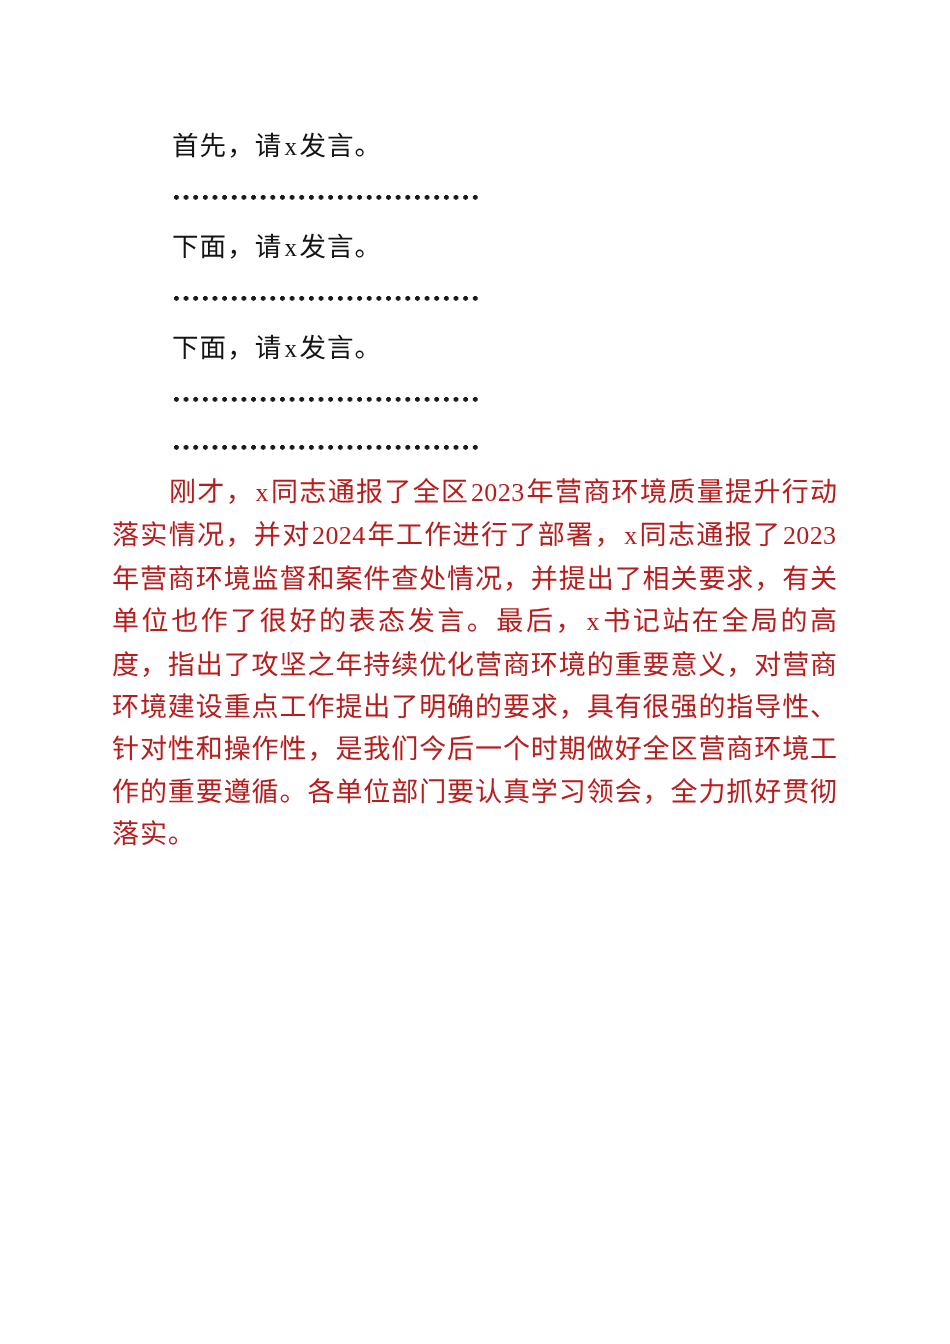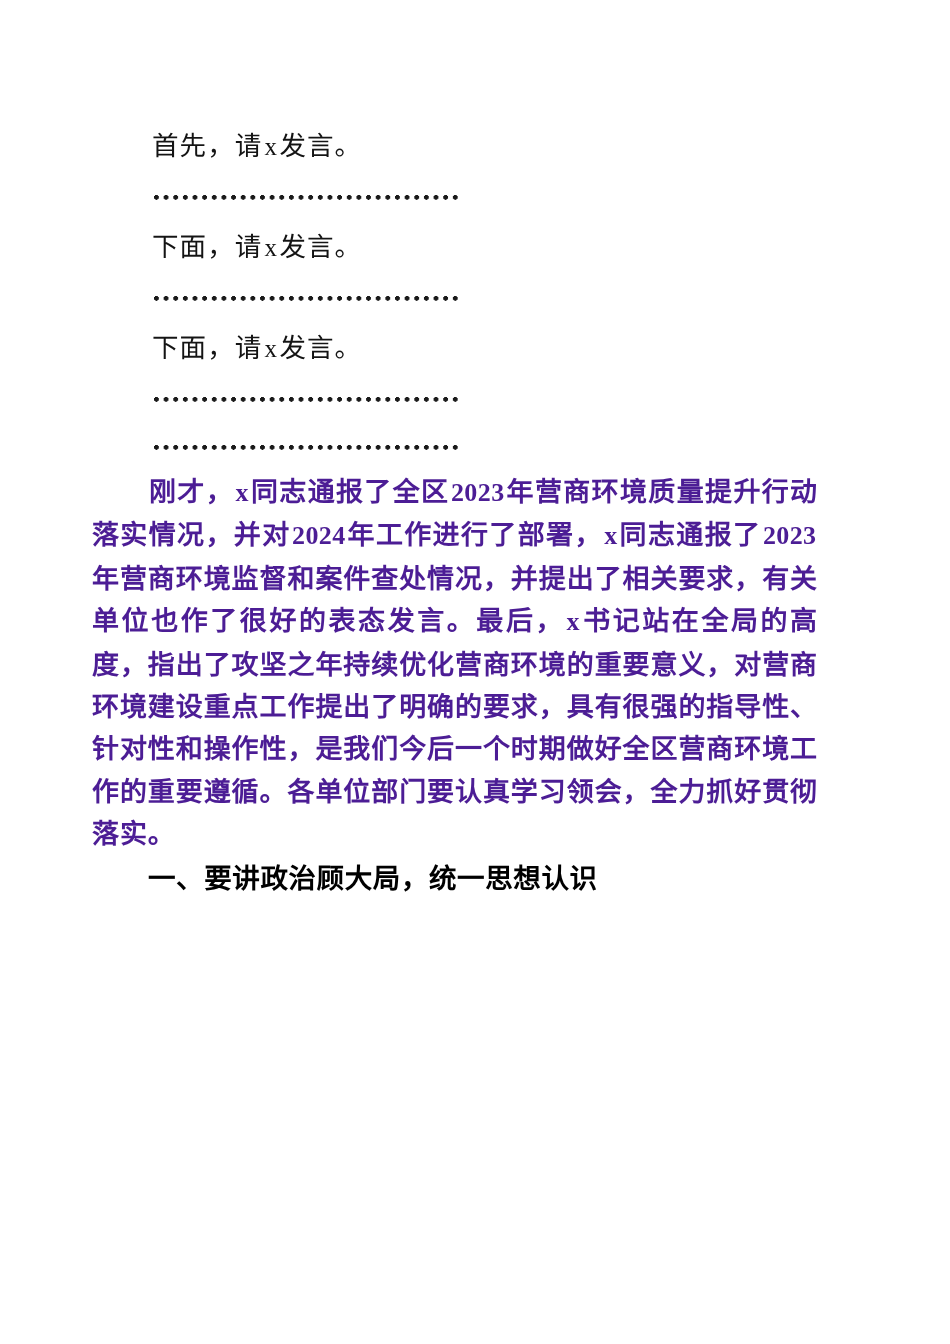--- a/index.html
+++ b/index.html
@@ -21,21 +21,21 @@
     position: relative;
     box-sizing: border-box;
     width: 950px;
     height: 1344px;
     background: #ffffff;
     padding: 0;
   }
 
   .content {
     position: absolute;
-    left: 92px;
+    left: 112px;
     top: 120px;
     width: 730px;
   }
 
   
   .cue-line {
     font-family: "DejaVu Serif", "Liberation Serif", serif;
     font-size: 26.5px;
     line-height: 52px;
     letter-spacing: 1.1px;
@@ -72,25 +72,24 @@
 
   
   .body-para {
     font-family: "DejaVu Serif", "Liberation Serif", serif;
     font-size: 27px;
     line-height: 42.4px;
     letter-spacing: 0.9px;
     text-align: justify;
     text-align-last: left;
     text-justify: inter-ideograph;
-    color: #4c1d95;
+    color: #b91c1c;
     margin: 0;
     text-indent: 57px;
     width: 726px;
-    font-weight: bold;
   }
   .body-para .latin {
     font-family: "Liberation Serif", "DejaVu Serif", serif;
     font-size: 26px;
     letter-spacing: 0.4px;
     padding: 0 1.5px;
   }
 
   
   .section-heading {
@@ -126,17 +125,16 @@
       <span class="dots"></span>
     </div>
 
     <div class="dot-rule wide">
       <span class="dots"></span>
     </div>
 
     <p class="body-para">刚才，<span class="latin">x</span>同志通报了全区<span class="latin">2023</span>年营商环境质量提升行动落实情况，并对<span class="latin">2024</span>年工作进行了部署，<span class="latin">x</span>同志通报了<span class="latin">2023</span>年营商环境监督和案件查处情况，并提出了相关要求，有关单位也作了很好的表态发言。最后，<span class="latin">x</span>书记站在全局的高度，指出了攻坚之年持续优化营商环境的重要意义，对营商环境建设重点工作提出了明确的要求，具有很强的指导性、针对性和操作性，是我们今后一个时期做好全区营商环境工作的重要遵循。各单位部门要认真学习领会，全力抓好贯彻落实。</p>
 
 
-    <p class="section-heading">一、要讲政治顾大局，统一思想认识</p>
 
 
   </div>
 </div>
 
 </body></html>

